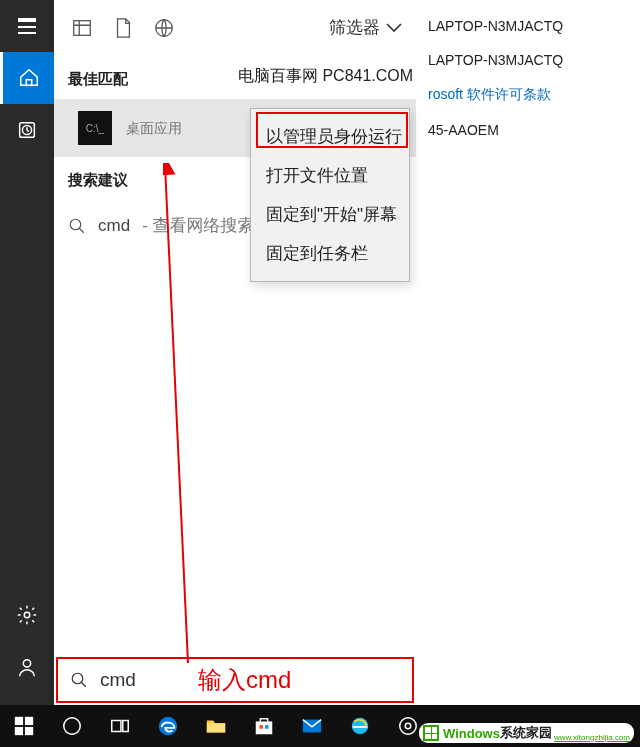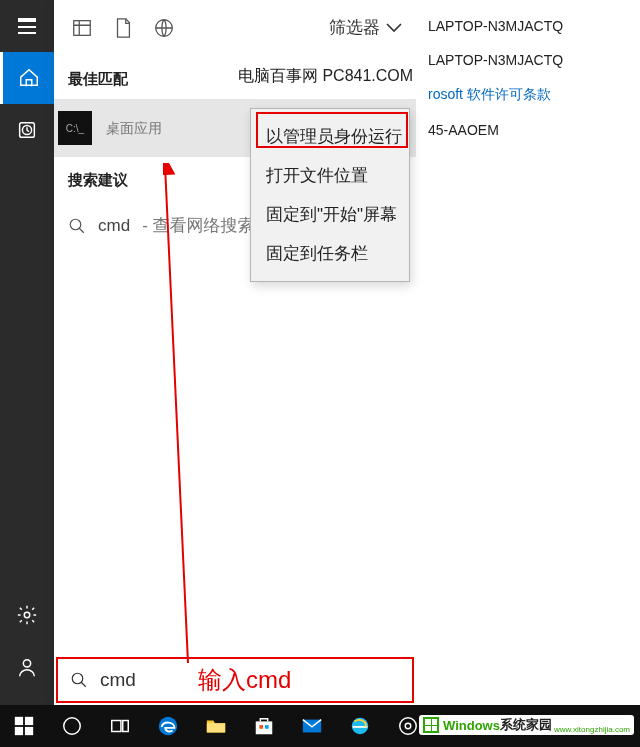--- a/index.html
+++ b/index.html
@@ -16,21 +16,21 @@
   .search-panel { position: absolute; left: 54px; top: 0; width: 362px; height: 705px; background: #fff; box-shadow: 4px 0 14px rgba(0,0,0,.18); display: flex; flex-direction: column; }
   .panel-header { height: 56px; display: flex; align-items: center; padding: 0 14px; gap: 13px; border-bottom: 1px solid rgba(0,0,0,0); }
   .header-icon { width: 28px; height: 28px; display: flex; align-items: center; justify-content: center; }
   .header-icon svg { width: 22px; height: 22px; fill: none; stroke: #555; stroke-width: 1.4; }
   .panel-header .filter { margin-left: auto; display: flex; align-items: center; gap: 6px; color: #333; font-size: 17px; }
   .panel-header .filter svg { width: 16px; height: 10px; stroke: #333; fill: none; stroke-width: 1.6; }
 
   .watermark-top { position: absolute; left: 238px; top: 66px; font-size: 16px; color: #222; z-index: 5; }
 
   .section-label { padding: 14px 14px 10px; font-size: 15px; font-weight: 600; color: #222; }
-  .result-row { padding: 12px 4px; display: flex; align-items: center; gap: 14px; background: #e6e6e6; }
+  .result-row { padding: 12px 24px; display: flex; align-items: center; gap: 14px; background: #e6e6e6; }
   .result-row .app-icon { width: 34px; height: 34px; background: #111; display: flex; align-items: center; justify-content: center; color: #aaa; font-size: 10px; font-family: monospace; }
   .result-row .texts .title { font-size: 17px; color: #222; }
   .result-row .texts .sub { font-size: 14px; color: #777; margin-top: 2px; }
 
   .suggest-row { padding: 14px 14px; display: flex; align-items: center; gap: 12px; font-size: 17px; color: #222; }
   .suggest-row .q { color: #444; }
   .suggest-row .hint { color: #777; }
   .suggest-row svg { width: 18px; height: 18px; stroke: #555; fill: none; stroke-width: 1.6; }
 
   .context-menu { position: absolute; left: 250px; top: 108px; width: 160px; background: #f1f1f1; border: 1px solid #b5b5b5; z-index: 10; box-shadow: 2px 4px 10px rgba(0,0,0,.15); padding: 8px 1px; }
@@ -47,25 +47,25 @@
 
   .bg-info { position: absolute; left: 416px; top: 0; width: 224px; height: 705px; background: #fff; padding: 18px 12px; font-size: 14px; color: #222; }
   .bg-row { margin-bottom: 18px; }
   .bg-row a { color: #0067c0; text-decoration: none; }
 
   .taskbar { position: absolute; left: 0; top: 705px; width: 640px; height: 42px; background: #101010; display: flex; align-items: center; }
   .tb-item { width: 48px; height: 42px; display: flex; align-items: center; justify-content: center; }
   .tb-item svg { width: 22px; height: 22px; }
   .tb-item.start svg { fill: #fff; }
 
-  .watermark-br { position: absolute; right: 6px; bottom: 12px; z-index: 50; display: flex; align-items: center; background: #fff; border-radius: 3px; padding: 1px 4px; box-shadow: 0 0 3px rgba(0,0,0,.2); font-size: 13px; }
+  .watermark-br { position: absolute; right: 6px; bottom: 4px; z-index: 50; display: flex; align-items: center; background: #fff; border-radius: 9px; padding: 1px 4px; box-shadow: 0 0 3px rgba(0,0,0,.2); font-size: 13px; }
   .watermark-br .flag { width: 16px; height: 16px; background: #2ea500; margin-right: 4px; display: grid; grid-template: 1fr 1fr / 1fr 1fr; gap: 1px; padding: 2px; }
   .watermark-br .flag span { background: #fff; }
   .watermark-br .big { color: #2ea500; font-weight: 600; }
-  .watermark-br .small { font-size: 8px; color: #2ea500; margin-left: 2px; margin-top: 8px; }
+  .watermark-br .small { font-size: 8px; color: #2ea500; margin-left: 2px; margin-top: 8px; text-decoration: underline; }
   .watermark-br b { color: #222; font-weight: 600; }
 </style>
 </head>
 <body>
 
 <div class="sidebar">
   <div class="top">
     <div class="side-item hamburger">
       <div style="display:flex;flex-direction:column;gap:4px">
           <div></div>

